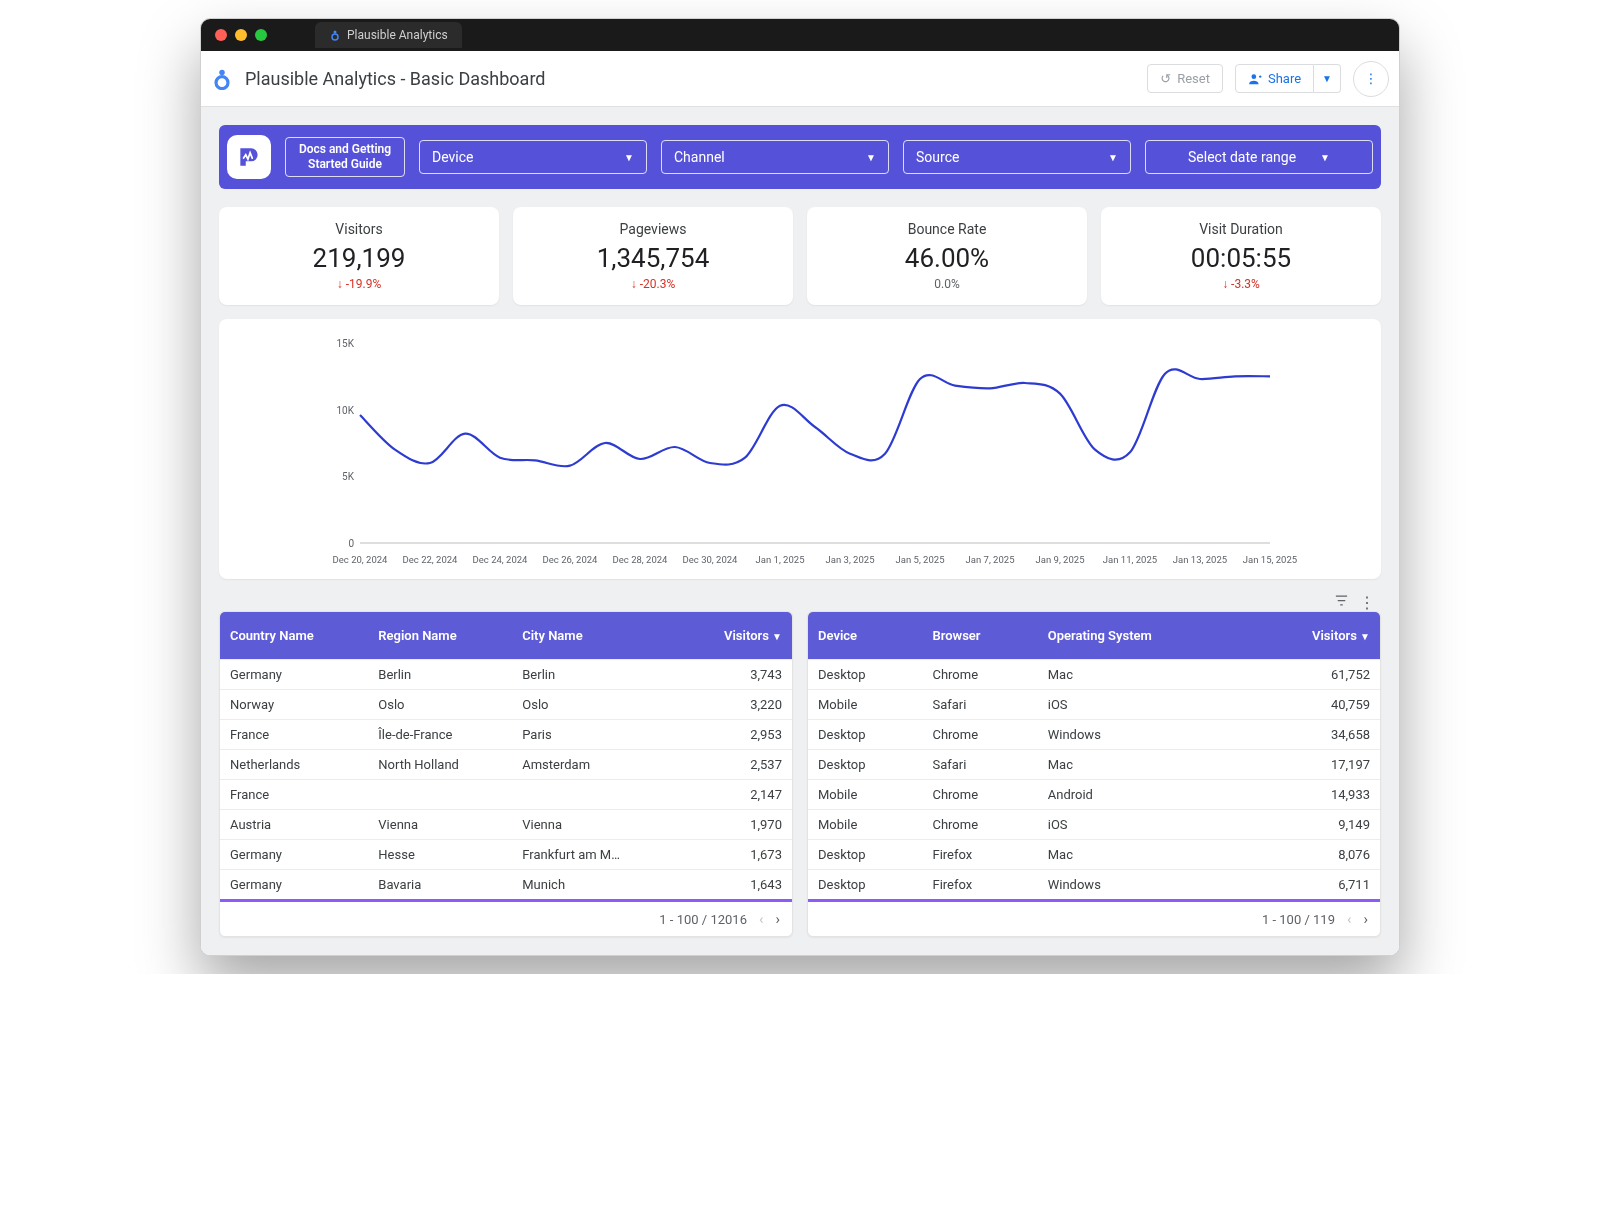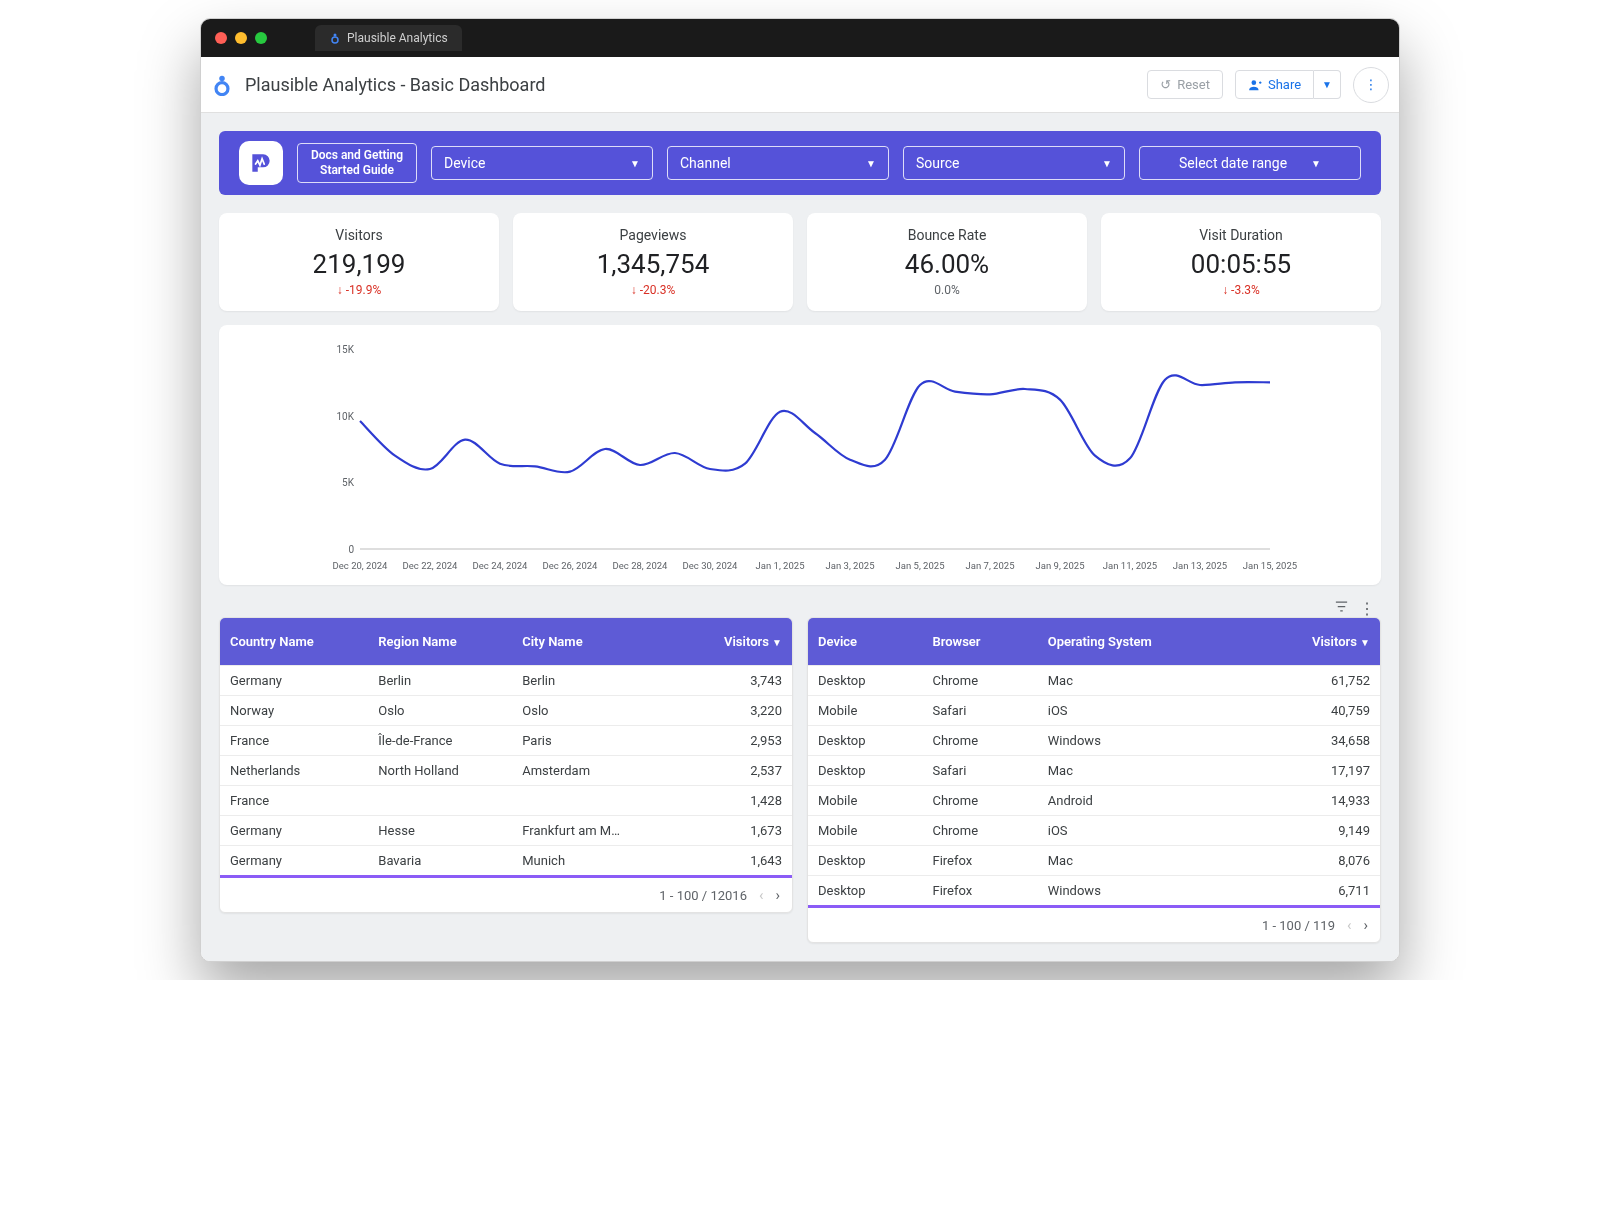--- a/index.html
+++ b/index.html
@@ -4,21 +4,21 @@
 <style>
   * { box-sizing: border-box; margin: 0; padding: 0; font-family: "Google Sans", Roboto, Arial, sans-serif; }
   body { background: #fff; }
   .window {
     width: 1200px; margin: 18px auto; background: #fff;
     border-radius: 10px; overflow: hidden;
     box-shadow: 0 30px 60px rgba(0,0,0,.35);
     border: 1px solid #d0d0d0;
   }
   .titlebar {
-    background: #1a1a1a; height: 38px; display: flex; align-items: center;
+    background: #1a1a1a; height: 32px; display: flex; align-items: center;
     padding: 12px 14px; gap: 8px;
   }
   .tl-dot { width: 12px; height: 12px; border-radius: 50%; }
   .tl-red{background:#ff5f56}.tl-yel{background:#ffbd2e}.tl-grn{background:#27c93f}
   .tab {
     margin-left: 40px; background: #2b2b2b; color: #cfcfcf; font-size: 12px;
     padding: 6px 14px; border-radius: 6px 6px 0 0; display:flex; align-items:center; gap:6px;
   }
   .tab-ico{width:12px;height:12px;display:inline-block}
   .appbar {
@@ -38,21 +38,21 @@
   .btn-split .seg{border-radius:0}
   .btn-split .seg:first-child{border-radius:4px 0 0 4px}
   .btn-split .seg:last-child{border-left:none;border-radius:0 4px 4px 0;padding:6px 8px}
   .icon-btn{
     width:36px;height:36px;border-radius:50%;border:1px solid #dadce0;
     display:flex;align-items:center;justify-content:center;background:#fff;cursor:pointer;
     color:#1a73e8;
   }
   .canvas{background:#eef0f2; padding:18px; min-height:820px}
   .filterbar{
-    background:#5552d9; border-radius:6px; padding:10px 20px;
+    background:#5552d9; border-radius:6px; padding:10px 8px;
     display:flex; gap:14px; align-items:center;
   }
   .pulse-logo{
     width:44px;height:44px;border-radius:10px;background:#fff;
     display:flex;align-items:center;justify-content:center;color:#5552d9;
   }
   .docs-btn{
     border:1px solid rgba(255,255,255,.8); color:#fff; font-size:12px; font-weight:600;
     padding:4px 8px; border-radius:4px; text-align:center; line-height:1.25; width:120px;
     cursor:pointer;
@@ -263,21 +263,27 @@
                 <tr>
                   <td class="">Netherlands</td>
                   <td class="">North Holland</td>
                   <td class="">Amsterdam</td>
                   <td class="num">2,537</td>
                 </tr>
                 <tr>
                   <td class="">France</td>
                   <td class=""></td>
                   <td class=""></td>
-                  <td class="num">1,428</td>
+                  <td class="num">2,147</td>
+                </tr>
+                <tr>
+                  <td class="">Austria</td>
+                  <td class="">Vienna</td>
+                  <td class="">Vienna</td>
+                  <td class="num">1,970</td>
                 </tr>
                 <tr>
                   <td class="">Germany</td>
                   <td class="">Hesse</td>
                   <td class="">Frankfurt am M…</td>
                   <td class="num">1,673</td>
                 </tr>
                 <tr>
                   <td class="">Germany</td>
                   <td class="">Bavaria</td>

